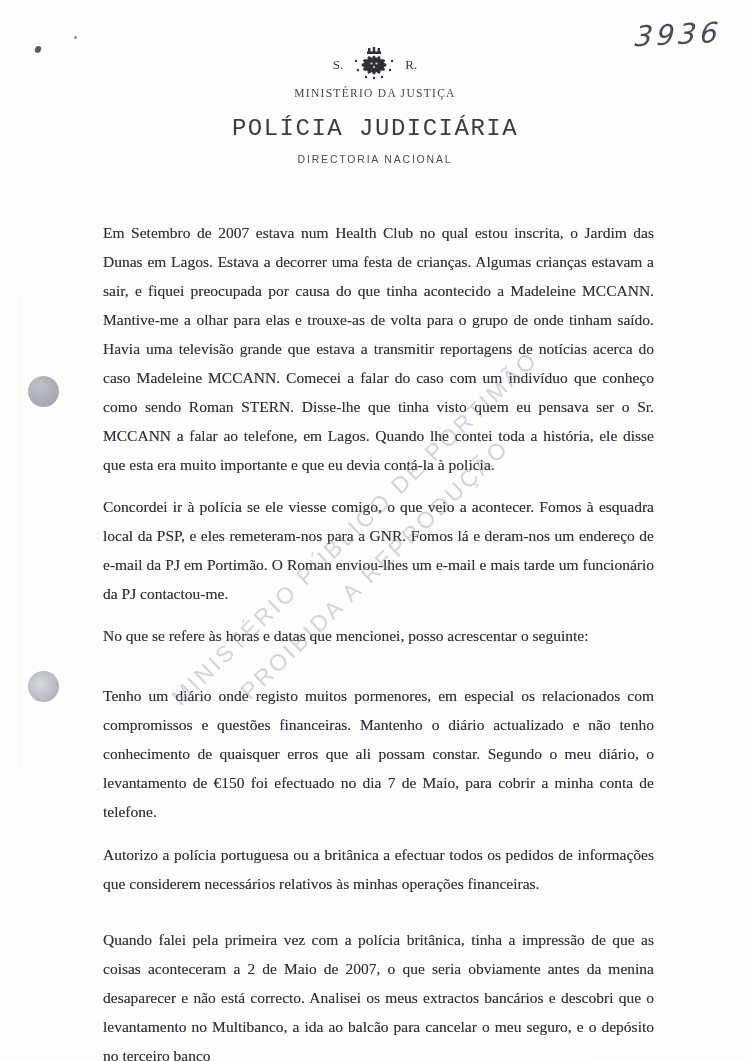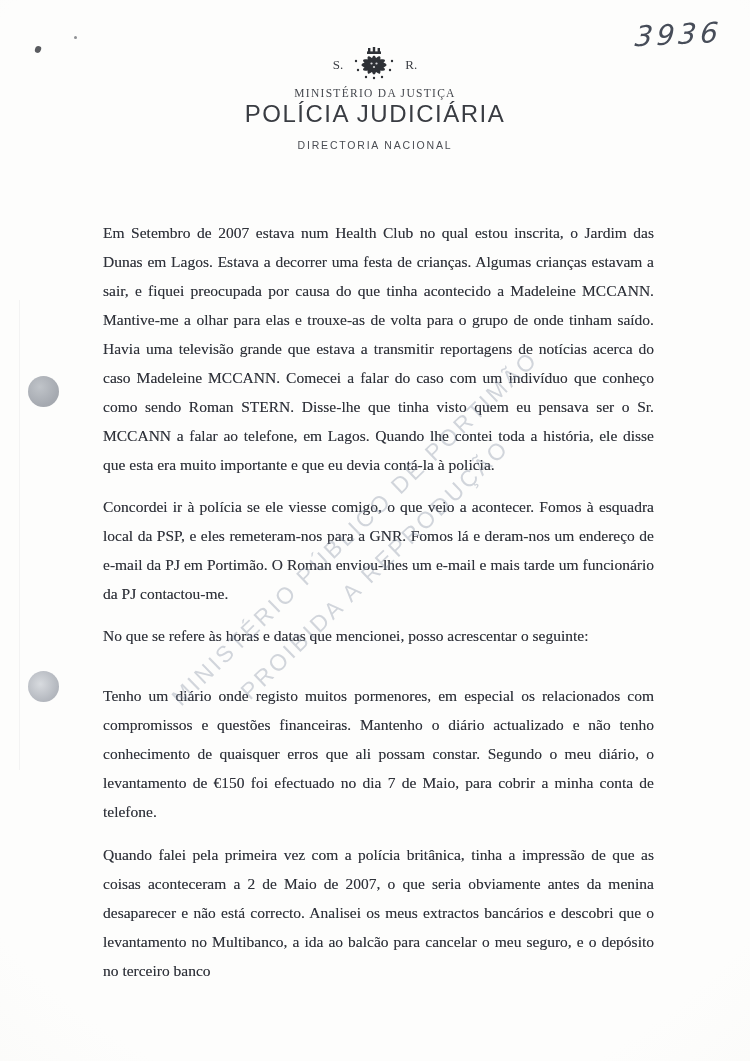--- a/index.html
+++ b/index.html
@@ -52,22 +52,22 @@
   .sigla {
     font-family:"Liberation Serif", serif;
     font-size:13px; color:#3c3f45;
   }
   .crest { display:inline-block; }
   .ministry {
     margin-top:5px;
     font-size:11.5px; letter-spacing:1.3px; color:#45484e;font-family:Liberation Serif, serif;
   }
   .pj-title {
-    margin-top:1px;
-    font-size:24px; letter-spacing:1.5px; color:#393c42;
+    margin-top:16px;
+    font-size:24px; letter-spacing:1.5px; color:#393c42;font-family:Liberation Mono, monospace;
   }
   .dn-subtitle {
     margin-top:11px;
     font-size:10.5px; letter-spacing:1.8px; color:#4a4d53;text-align:center;
   }
 
   
   .hole {
     position:absolute; left:28px; width:31px; height:31px; border-radius:50%;
   }
@@ -174,16 +174,17 @@
   <div class="hole hole-bottom"></div>
 
   <div class="wm wm1">MINISTÉRIO PÚBLICO DE PORTIMÃO</div>
   <div class="wm wm2">PROIBIDA A REPRODUÇÃO</div>
 
   <div class="body-text">
     <p class="p1">Em Setembro de 2007 estava num Health Club no qual estou inscrita, o Jardim das Dunas em Lagos. Estava a decorrer uma festa de crianças. Algumas crianças estavam a sair, e fiquei preocupada por causa do que tinha acontecido a Madeleine MCCANN. Mantive-me a olhar para elas e trouxe-as de volta para o grupo de onde tinham saído. Havia uma televisão grande que estava a transmitir reportagens de notícias acerca do caso Madeleine MCCANN. Comecei a falar do caso com um indivíduo que conheço como sendo Roman STERN. Disse-lhe que tinha visto quem eu pensava ser o Sr. MCCANN a falar ao telefone, em Lagos. Quando lhe contei toda a história, ele disse que esta era muito importante e que eu devia contá-la à policia.</p>
     <p class="p2">Concordei ir à polícia se ele viesse comigo, o que veio a acontecer. Fomos à esquadra local da PSP, e eles remeteram-nos para a GNR. Fomos lá e deram-nos um endereço de e-mail da PJ em Portimão. O Roman enviou-lhes um e-mail e mais tarde um funcionário da PJ contactou-me.</p>
     <p class="p3">No que se refere às horas e datas que mencionei, posso acrescentar o seguinte:</p>
     <p class="p4">Tenho um diário onde registo muitos pormenores, em especial os relacionados com compromissos e questões financeiras. Mantenho o diário actualizado e não tenho conhecimento de quaisquer erros que ali possam constar. Segundo o meu diário, o levantamento de €150 foi efectuado no dia 7 de Maio, para cobrir a minha conta de telefone.</p>
+    <p class="p5">Autorizo a polícia portuguesa ou a britânica a efectuar todos os pedidos de informações que considerem necessários relativos às minhas operações financeiras.</p>
     <p class="p6">Quando falei pela primeira vez com a polícia britânica, tinha a impressão de que as coisas aconteceram a 2 de Maio de 2007, o que seria obviamente antes da menina desaparecer e não está correcto. Analisei os meus extractos bancários e descobri que o levantamento no Multibanco, a ida ao balcão para cancelar o meu seguro, e o depósito no terceiro banco</p>
   </div>
 
 </div>
 
 </body></html>

